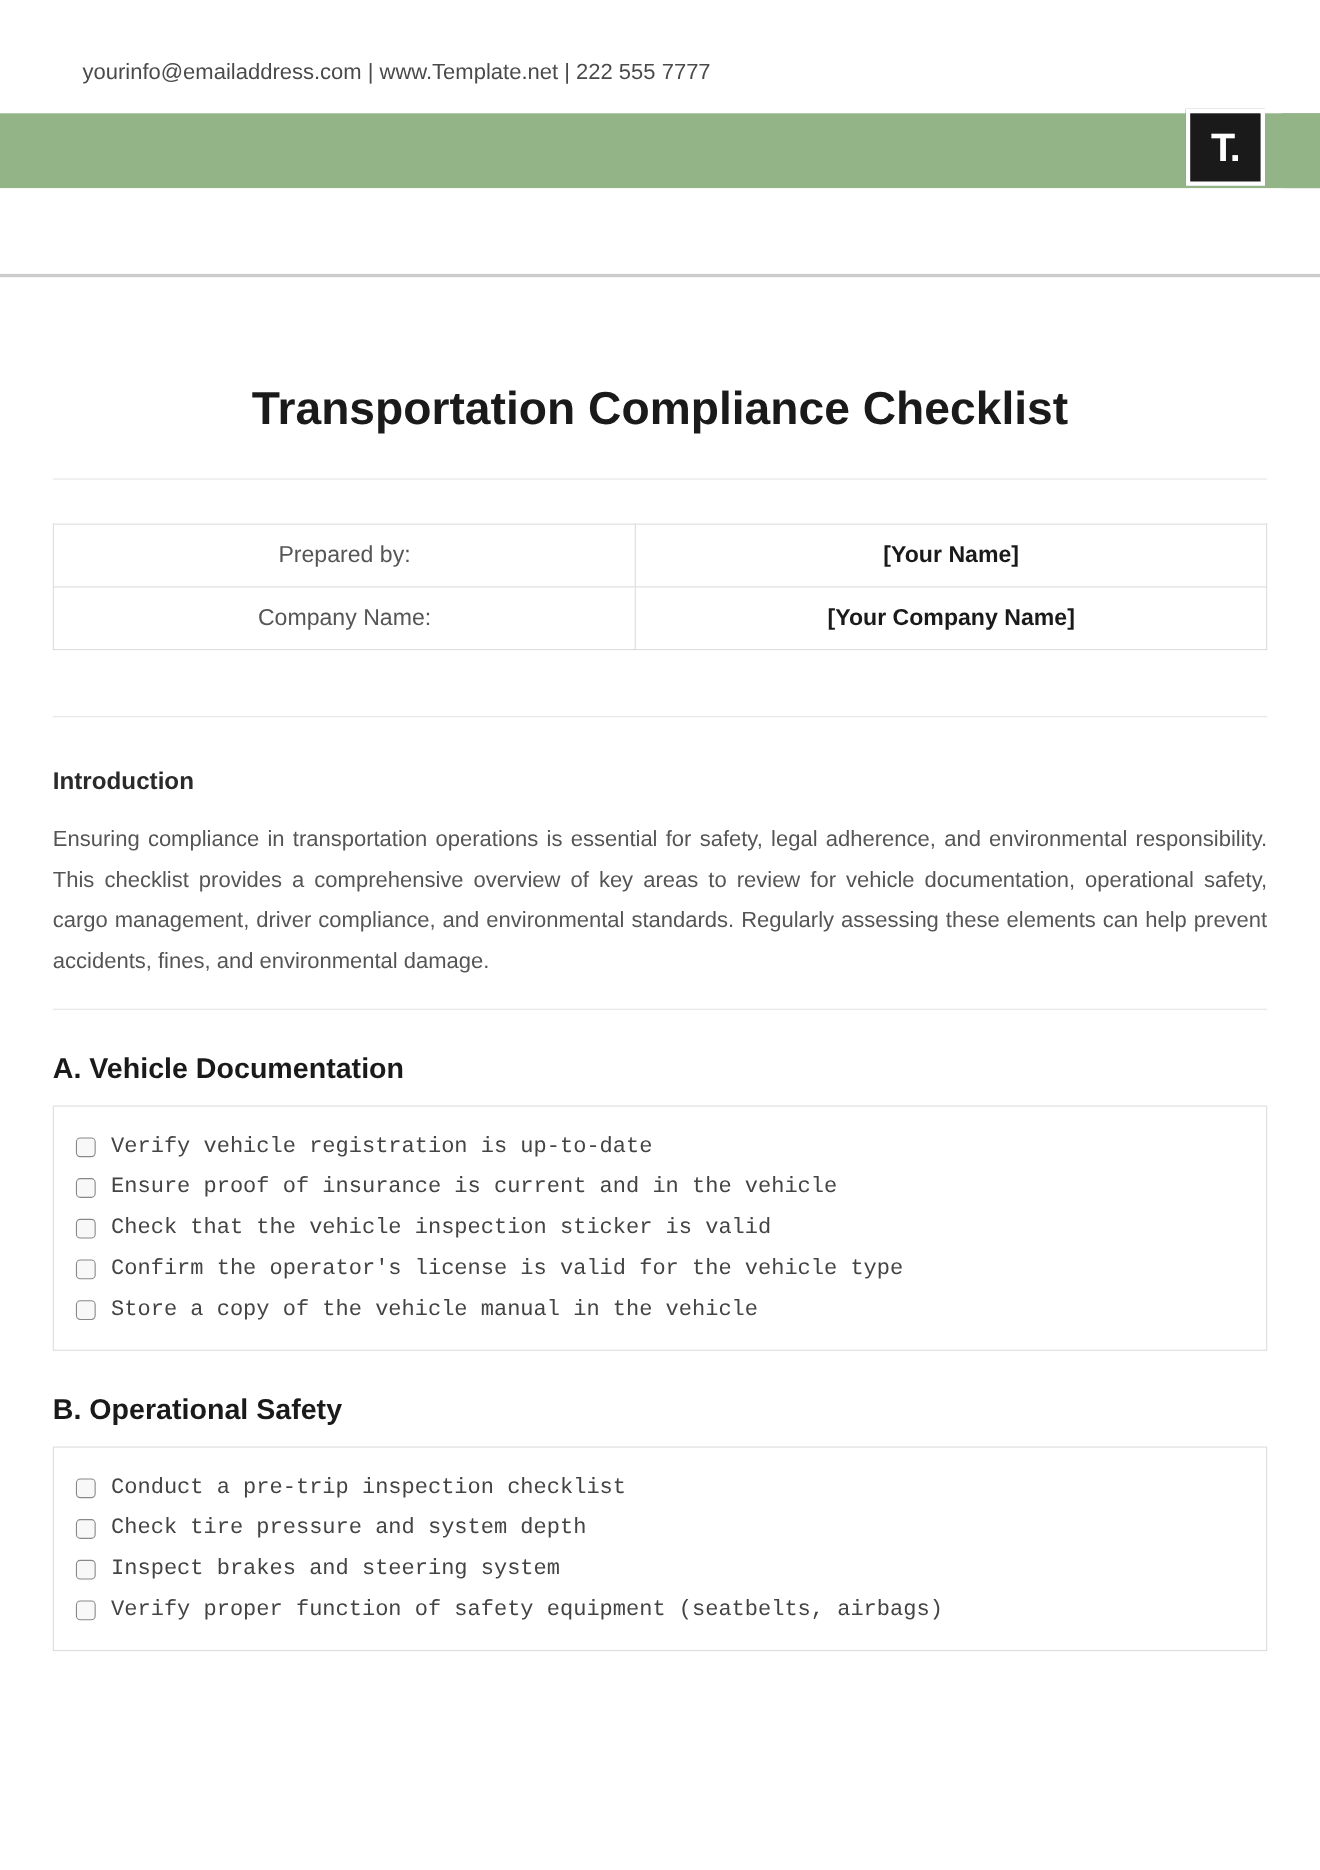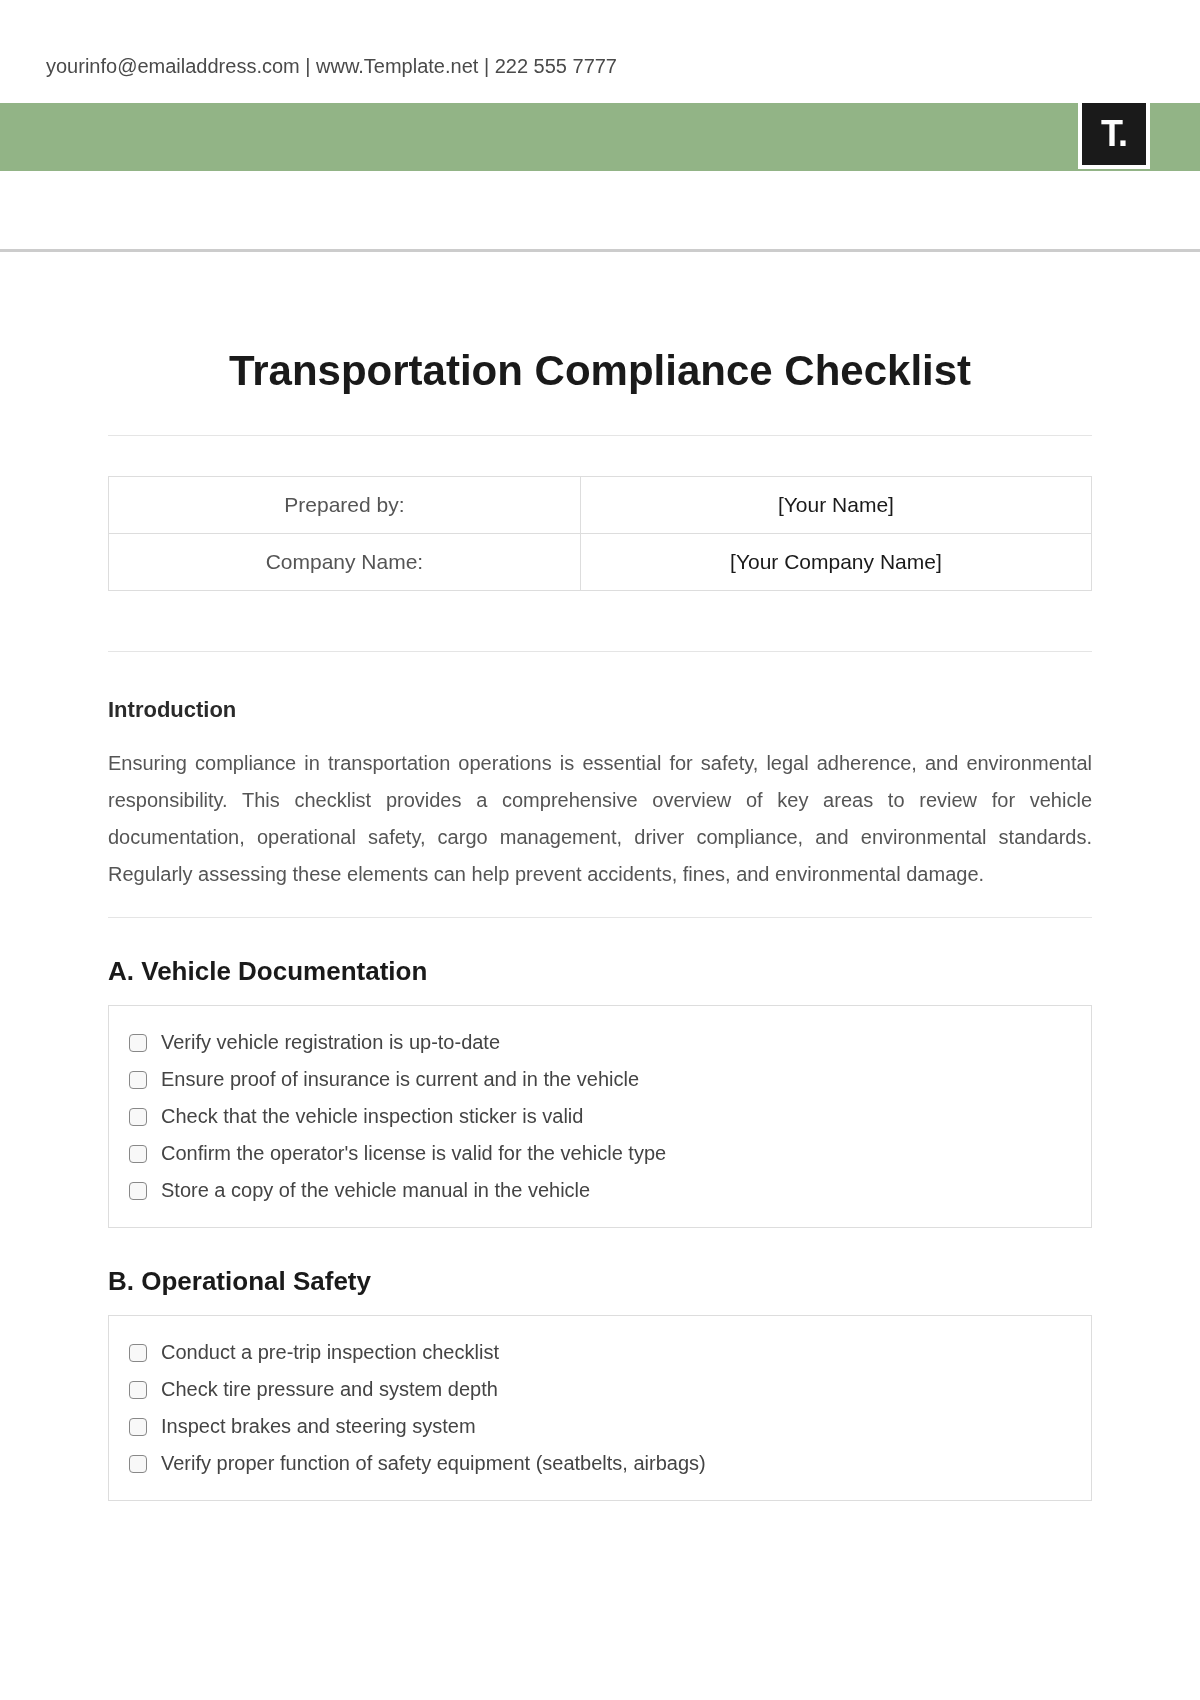--- a/index.html
+++ b/index.html
@@ -8,21 +8,21 @@
       box-sizing: border-box;
     }
     body {
       font-family: Arial, Helvetica, sans-serif;
       background: #ffffff;
       width: 1200px;
       height: 1700px;
       position: relative;
     }
     .header-info {
-      padding: 55px 90px 25px 46px;
+      padding: 55px 90px 25px 75px;
       font-size: 20px;
       color: #4a4a4a;
       font-weight: 400;
     }
     .green-banner {
       height: 68px;
       background: #92b486;
       width: 100%;
       position: relative;
     }
@@ -52,21 +52,21 @@
       height: 68px;
       background: #92b486;
     }
     .divider-line {
       margin-top: 78px;
       height: 3px;
       background: #cccccc;
       width: 100%;
     }
     .content {
-      padding: 0 108px;
+      padding: 0 48px;
     }
     .title {
       text-align: center;
       font-size: 42px;
       font-weight: 700;
       color: #1a1a1a;
       margin-top: 95px;
       margin-bottom: 40px;
     }
     .thin-divider {
@@ -85,21 +85,21 @@
       padding: 16px 10px;
       text-align: center;
       font-size: 21px;
     }
     .info-table td.label {
       color: #555555;
       width: 48%;
     }
     .info-table td.value {
       color: #1a1a1a;
-      font-weight: 400;
+      font-weight: 700;
     }
     .intro-heading {
       font-size: 22px;
       font-weight: 700;
       color: #2a2a2a;
       margin-top: 45px;
       margin-bottom: 22px;
     }
     .intro-text {
       font-size: 20px;
@@ -129,20 +129,21 @@
       height: 18px;
       border: 1.5px solid #888888;
       border-radius: 4px;
       margin-right: 14px;
       flex-shrink: 0;
       background: #f8f8f8;
     }
     .checklist-label {
       font-size: 20px;
       color: #444444;
+      font-family: Liberation Mono, monospace;
     }
   </style>
 </head>
 <body>
 
 <div class="header-info">yourinfo@emailaddress.com  |  www.Template.net  |  222 555 7777</div>
 
 <div class="green-banner">
   <div class="logo-box">
     <span class="logo-text">T.</span>

